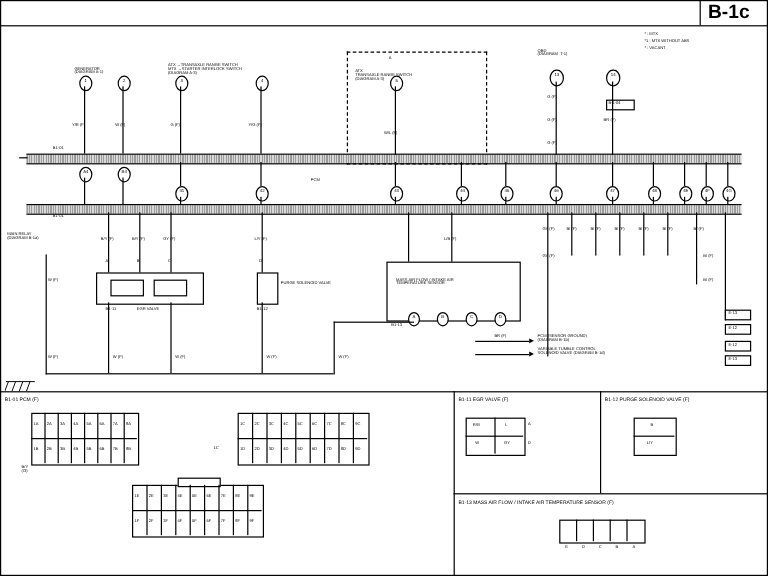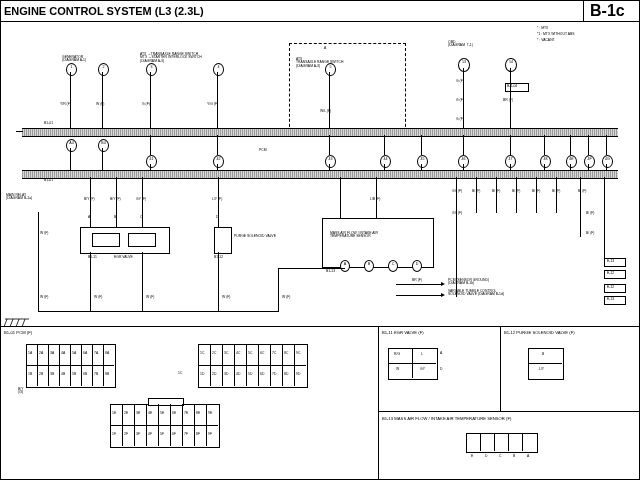--- a/index.html
+++ b/index.html
@@ -23,21 +23,20 @@
 </head>
 <body>
 
 <div id="sheet">
 
   <div class="ln" style="left:0;top:0;width:640px;height:1px;"></div>
   <div class="ln" style="left:0;top:479px;width:640px;height:1px;"></div>
   <div class="ln" style="left:0;top:0;width:1px;height:480px;"></div>
   <div class="ln" style="left:639px;top:0;width:1px;height:480px;"></div>
 
-  <div class="txt hdr" style="left:4px;top:6px;">ENGINE CONTROL SYSTEM (L3 (2.3L)</div>
   <div class="txt pg" style="left:590px;top:3px;">B-1c</div>
   <div class="ln" style="left:0;top:21px;width:640px;height:1px;"></div>
   <div class="ln" style="left:583px;top:0;width:1px;height:21px;"></div>
 
   <div class="txt t3" style="left:537px;top:27px;">* : MTX</div>
   <div class="txt t3" style="left:537px;top:33px;">*1 : MTX WITHOUT ABS</div>
   <div class="txt t3" style="left:537px;top:39px;">* : VACANT</div>
 
   <div class="txt t3" style="left:62px;top:56px;">GENERATOR
 (DIAGRAM A-1)</div>

